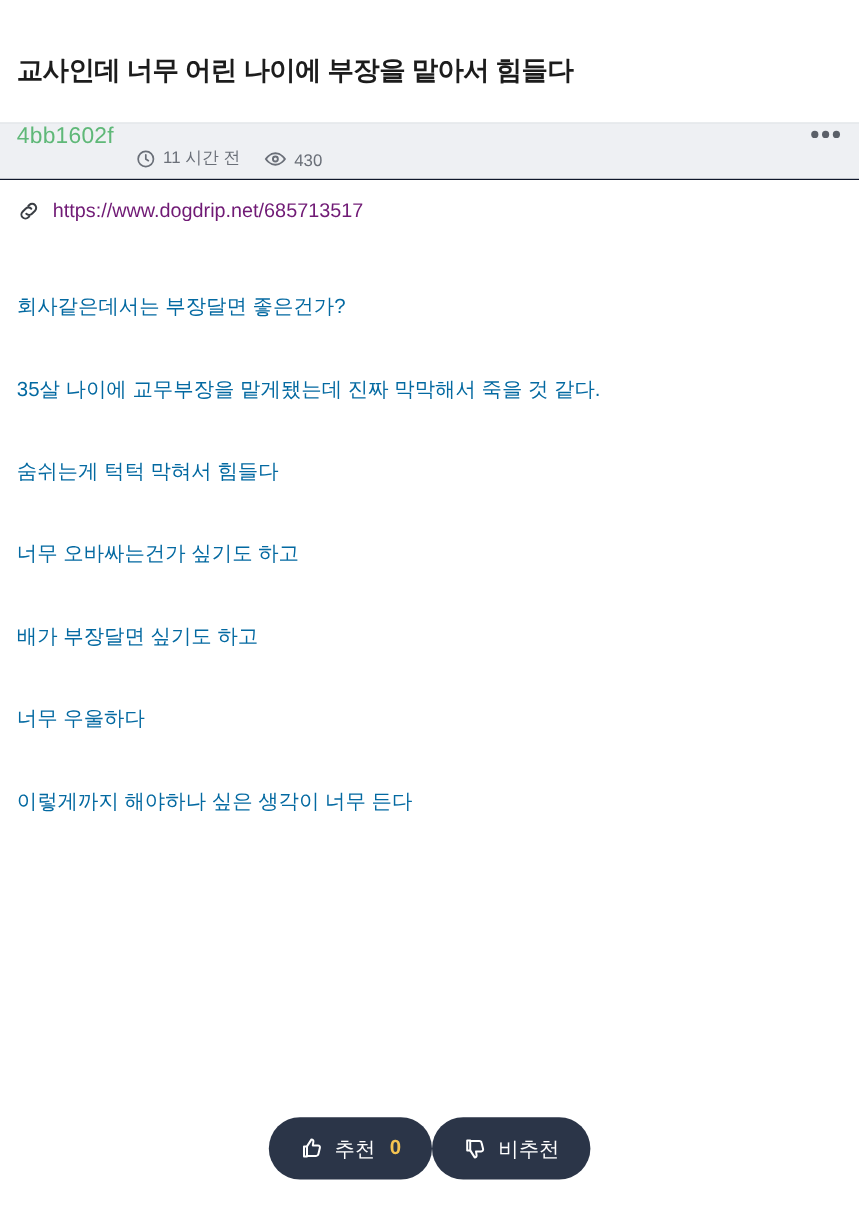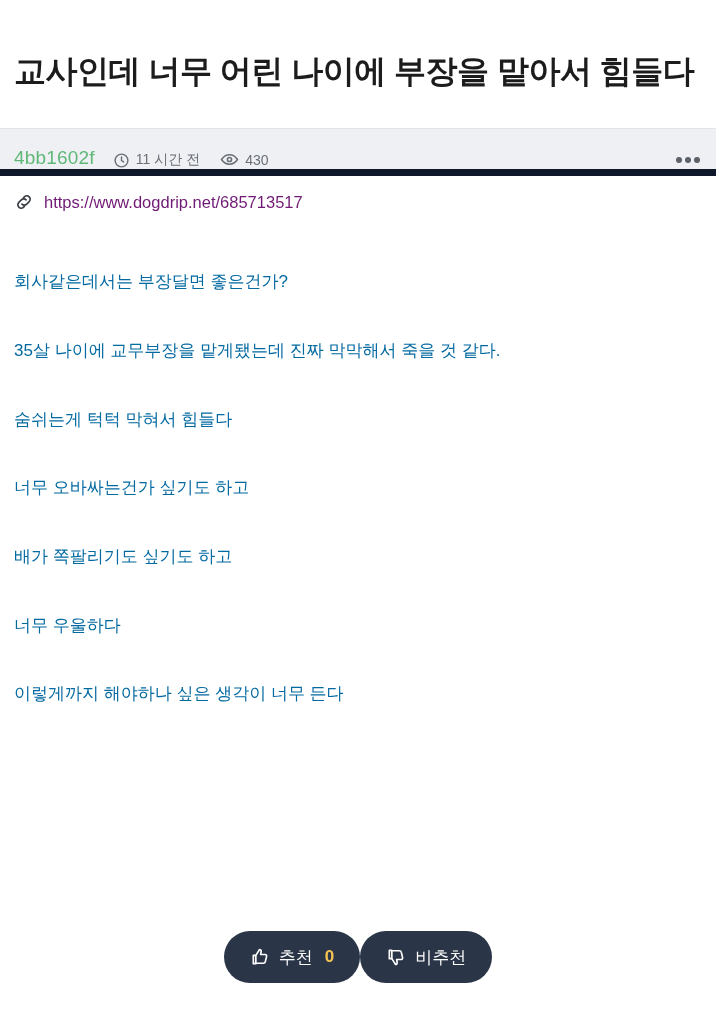--- a/index.html
+++ b/index.html
@@ -21,36 +21,36 @@
     box-sizing: border-box;
     display: flex;
     flex-direction: column;
   }
 
   
   .title-wrap {
     padding: 30px 14px 14px 14px;
   }
   .post-title {
-    font-size: 32px;
+    font-size: 22px;
     font-weight: bold;
     line-height: 1.3;
     color: #1c1c1c;
     letter-spacing: -0.5px;
     word-break: keep-all;
   }
 
   
   .meta-bar {
     background: #eef0f3;
     border-top: 1px solid #e2e4e8;
-    border-bottom: 7px solid #0f172a;
+    border-bottom: 1px solid #0f172a;
     height: 48px;
     display: flex;
-    align-items: flex-end;
+    align-items: flex-start;
     padding: 0 14px;
     box-sizing: border-box;
   }
   .author {
     color: #5fb878;
     font-size: 19px;
     font-weight: 500;
     margin-right: 18px;
     letter-spacing: 0.2px;
   }
@@ -193,21 +193,21 @@
       </svg>
     </span>
     <a class="link-url" href="#">https://www.dogdrip.net/685713517</a>
   </div>
 
   <div class="body-wrap">
     <p class="para">회사같은데서는 부장달면 좋은건가?</p>
     <p class="para">35살 나이에 교무부장을 맡게됐는데 진짜 막막해서 죽을 것 같다.</p>
     <p class="para">숨쉬는게 턱턱 막혀서 힘들다</p>
     <p class="para">너무 오바싸는건가 싶기도 하고</p>
-    <p class="para">배가 쪽팔리기도 싶기도 하고</p>
+    <p class="para">배가 부장달면 싶기도 하고</p>
     <p class="para">너무 우울하다</p>
     <p class="para">이렇게까지 해야하나 싶은 생각이 너무 든다</p>
   </div>
 
   <div class="vote-bar">
     <button class="vote-btn">
       <span>
         <svg width="20" height="20" viewBox="0 0 24 24" fill="none" stroke="#ffffff" stroke-width="2" stroke-linejoin="round">
           <path d="M7 10v10H4V10h3z"></path>
           <path d="M7 10l4.5-7c1.3 0 2.1 1 1.9 2.2L12.8 9H18c1.3 0 2.2 1.1 1.9 2.3l-1.5 6.2A2.5 2.5 0 0 1 16 19.5H7"></path>

